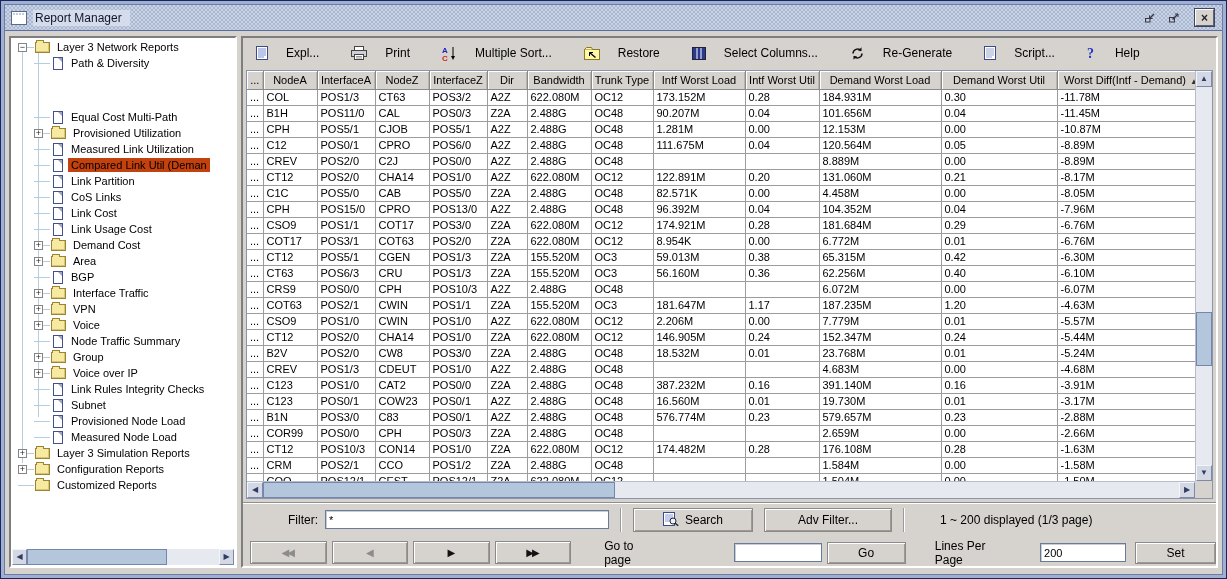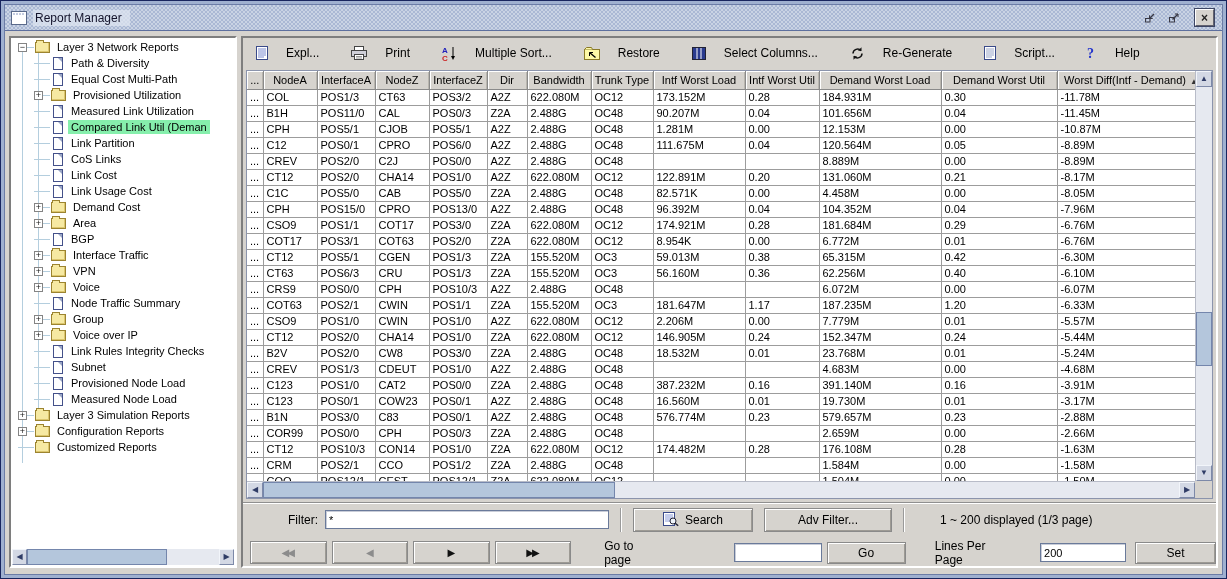--- a/index.html
+++ b/index.html
@@ -33,21 +33,21 @@
   .conn.short{width:7px;}
   .conn.long{width:16px;}
   .folder-icon{display:inline-block;width:15px;height:11px;background:#f6e9a2;border:1px solid #9c8430;position:relative;
     box-shadow:inset -1px -1px 0 #dcc66d;margin:0 4px 0 1px;flex:0 0 15px;z-index:2;}
   .folder-icon::before{content:'';position:absolute;top:-3px;left:0;width:6px;height:2px;background:#f6e9a2;
     border:1px solid #9c8430;border-bottom:none;}
   .leaf-icon{display:inline-block;width:10px;height:13px;background:#fff;border:1px solid #44518a;position:relative;
     margin:0 5px 0 3px;flex:0 0 10px;z-index:2;}
   .leaf-icon::before{content:'';position:absolute;top:0;right:0;border-left:4px solid transparent;border-top:4px solid #9aa6c6;}
   .tree-label{padding:1px 3px;}
-  .sel-label{background:#86efac;}
+  .sel-label{background:#c2410c;}
   
   .sb-btn{background:#d3d8e4;border:1px solid;border-color:#f2f5fa #7d89a8 #7d89a8 #f2f5fa;color:#2f3c66;
     display:flex;align-items:center;justify-content:center;font-size:8px;line-height:1;}
   .sb-track{position:relative;background:#e6e9f0;}
   .sb-thumb{position:absolute;background-color:#b4c6dc;
     background-image:linear-gradient(45deg,#97accා 25%,transparent 25%,transparent 75%,#97acca 75%),
                      linear-gradient(45deg,#97acca 25%,transparent 25%,transparent 75%,#97acca 75%);
     background-size:4px 4px;background-position:0 0,2px 2px;border:1px solid #7486ac;}
   .tree-hscroll{position:absolute;left:1px;right:1px;bottom:1px;height:16px;display:flex;}
   .tree-hscroll .sb-btn{width:15px;height:16px;flex:0 0 15px;}
@@ -139,21 +139,21 @@
               <span class="expander">−</span>
               <span class="conn short"></span>
               <span class="folder-icon"></span>
               <span class="tree-label">Layer 3 Network Reports</span>
             </div>
             <div class="tree-row" style="padding-left: 22px;">
               <span class="conn long"></span>
               <span class="leaf-icon"></span>
               <span class="tree-label">Path &amp; Diversity</span>
             </div>
-            <div class="tree-row" style="padding-left: 22px;">
+            <div class="tree-row" style="padding-left: 22px; margin-top: 38px;">
               <span class="conn long"></span>
               <span class="leaf-icon"></span>
               <span class="tree-label">Equal Cost Multi-Path</span>
             </div>
             <div class="tree-row" style="padding-left: 22px;">
               <span class="expander">+</span>
               <span class="conn short"></span>
               <span class="folder-icon"></span>
               <span class="tree-label">Provisioned Utilization</span>
             </div>
@@ -607,21 +607,21 @@
                     <td>POS2/1</td>
                     <td>CWIN</td>
                     <td>POS1/1</td>
                     <td>Z2A</td>
                     <td>155.520M</td>
                     <td>OC3</td>
                     <td>181.647M</td>
                     <td>1.17</td>
                     <td>187.235M</td>
                     <td>1.20</td>
-                    <td>-6.33M</td>
+                    <td>-4.63M</td>
                   </tr>
                   <tr>
                     <td>...</td>
                     <td>CSO9</td>
                     <td>POS1/0</td>
                     <td>CWIN</td>
                     <td>POS1/0</td>
                     <td>A2Z</td>
                     <td>622.080M</td>
                     <td>OC12</td>

